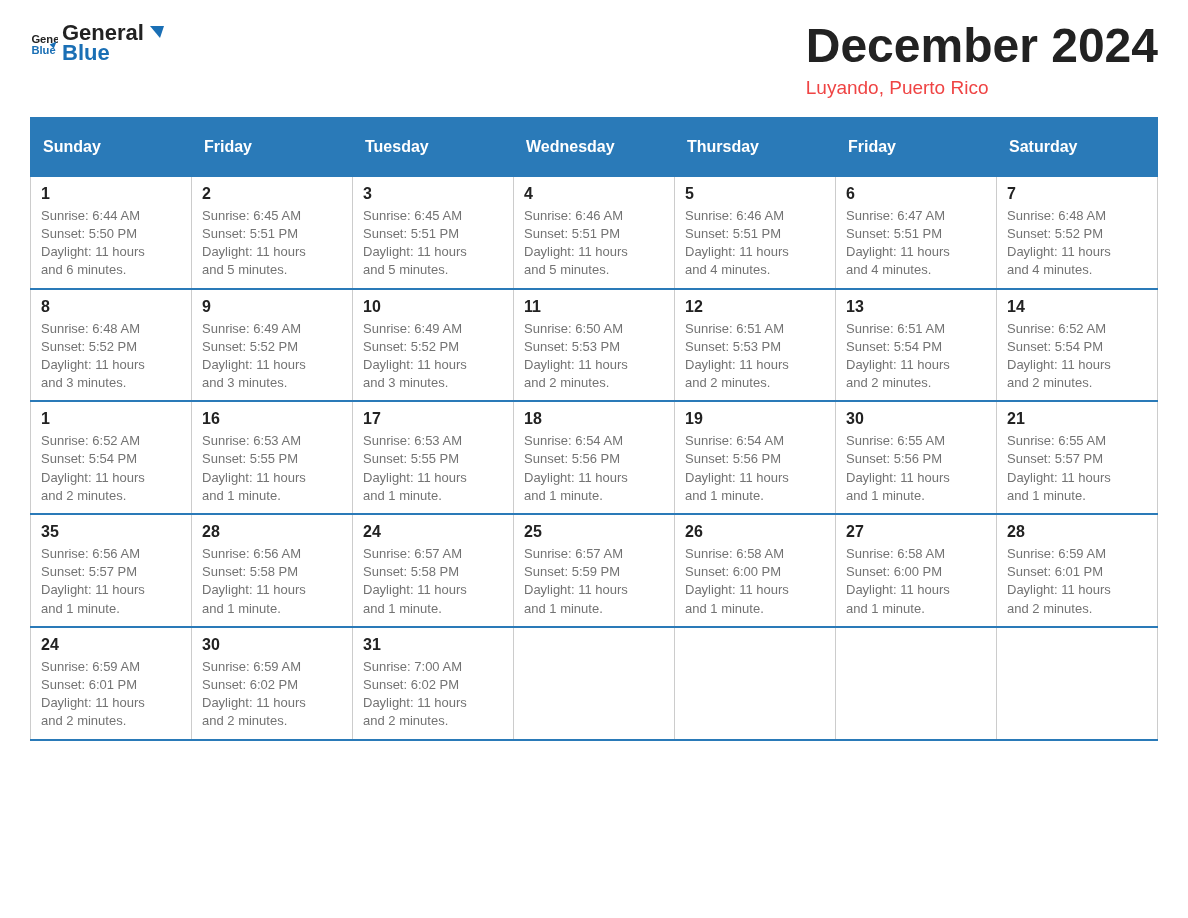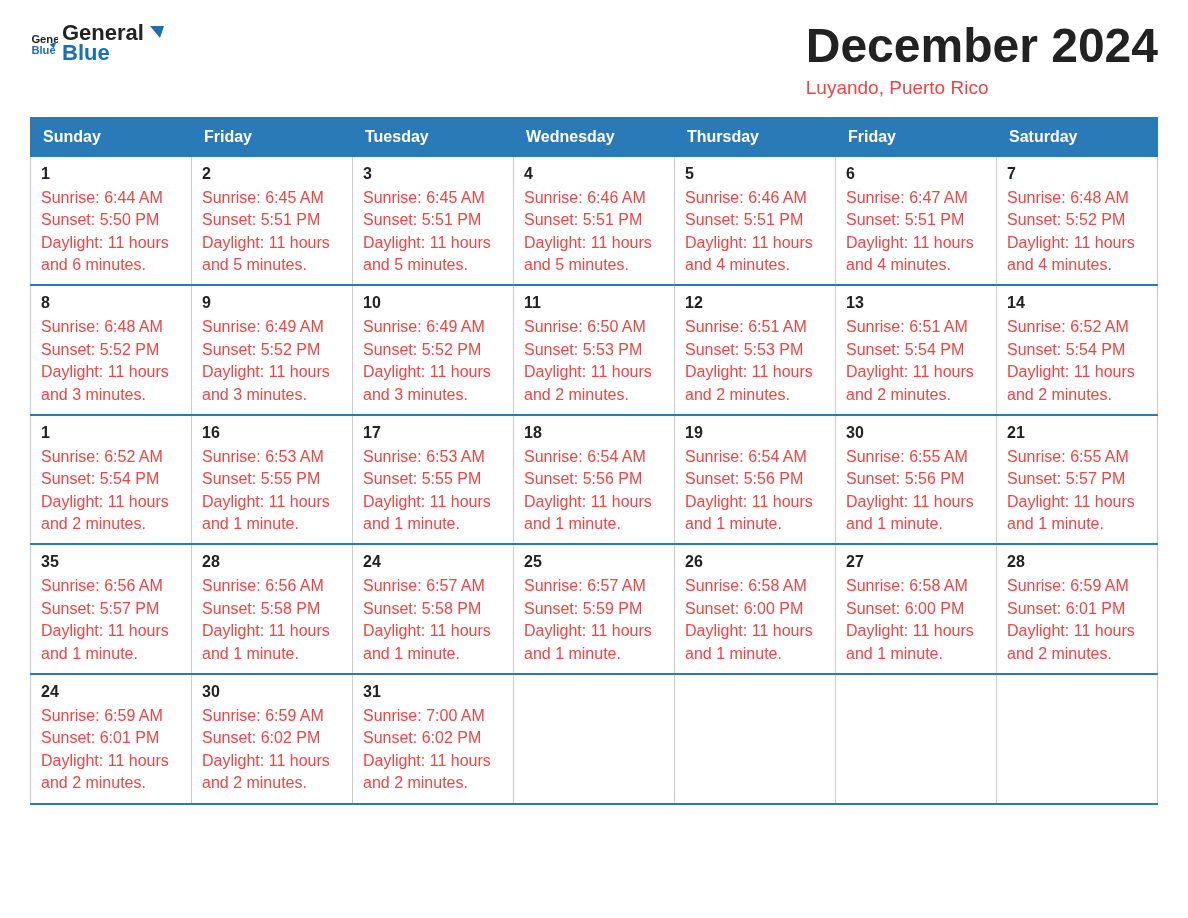--- a/index.html
+++ b/index.html
@@ -52,41 +52,41 @@
     }
     table {
       width: 100%;
       border-collapse: collapse;
     }
     thead tr th {
       background-color: #2a7ab8;
       color: #fff;
       font-size: 16px;
       font-weight: bold;
-      padding: 10px 12px;
+      padding: 20px 12px;
       text-align: left;
       border: 1px solid #2a7ab8;
     }
     tbody tr td {
       vertical-align: top;
       padding: 8px 10px;
       border: 1px solid #ccc;
       font-size: 13.5px;
       color: #222;
       width: calc(100% / 7);
     }
     tbody tr td .day-num {
       font-size: 16px;
       font-weight: bold;
       margin-bottom: 4px;
       display: block;
     }
     tbody tr td .day-info {
-      font-size: 16px;
-      color: #ef4444;
+      font-size: 13px;
+      color: #737373;
       line-height: 1.4;
     }
     tbody tr {
       border-bottom: 2px solid #2a7ab8;
     }
     .empty-cell {
       background: #fff;
     }
   </style>
 </head>

